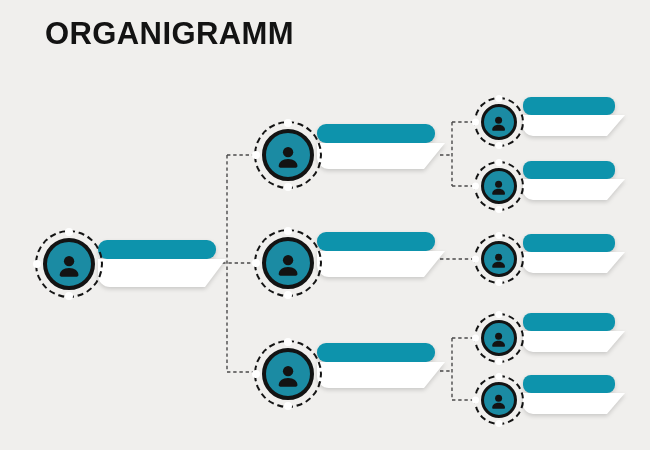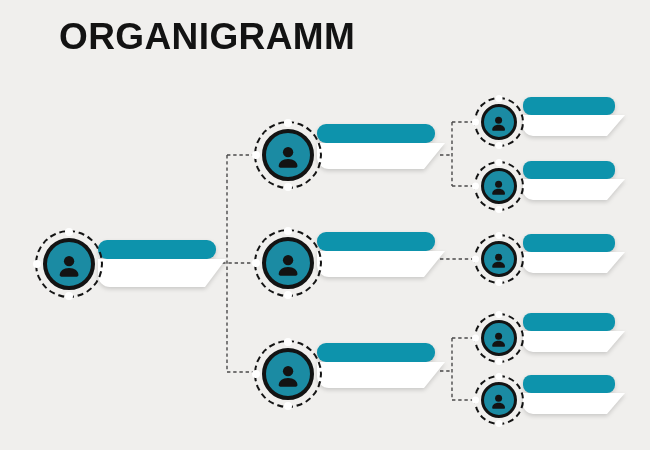--- a/index.html
+++ b/index.html
@@ -11,22 +11,22 @@
     --connector:#4a4a4a;
   }
   *{box-sizing:border-box;}
   html,body{margin:0;padding:0;}
   .stage{
     position:relative;width:650px;height:450px;overflow:hidden;
     background:var(--background);
     font-family:"Liberation Sans",sans-serif;
   }
   .title{
-    position:absolute;left:59px;top:16px;margin:0;
-    font-size:37px;font-weight:bold;letter-spacing:.4px;
+    position:absolute;left:45px;top:16px;margin:0;
+    font-size:31px;font-weight:bold;letter-spacing:.4px;
     color:var(--ink);
   }
   .connectors{position:absolute;left:0;top:0;z-index:0;}
   .connectors path{stroke:var(--connector);stroke-width:1.4;fill:none;stroke-dasharray:3.4 2.8;}
 
   .node{position:absolute;}
   .node-card{position:absolute;z-index:1;filter:drop-shadow(0 2px 2px rgba(0,0,0,.16));}
   .bar{background:var(--bar);border-radius:9px;}
   .panel{background:var(--card);}
   .lgc .bar{width:118px;height:19px;}

